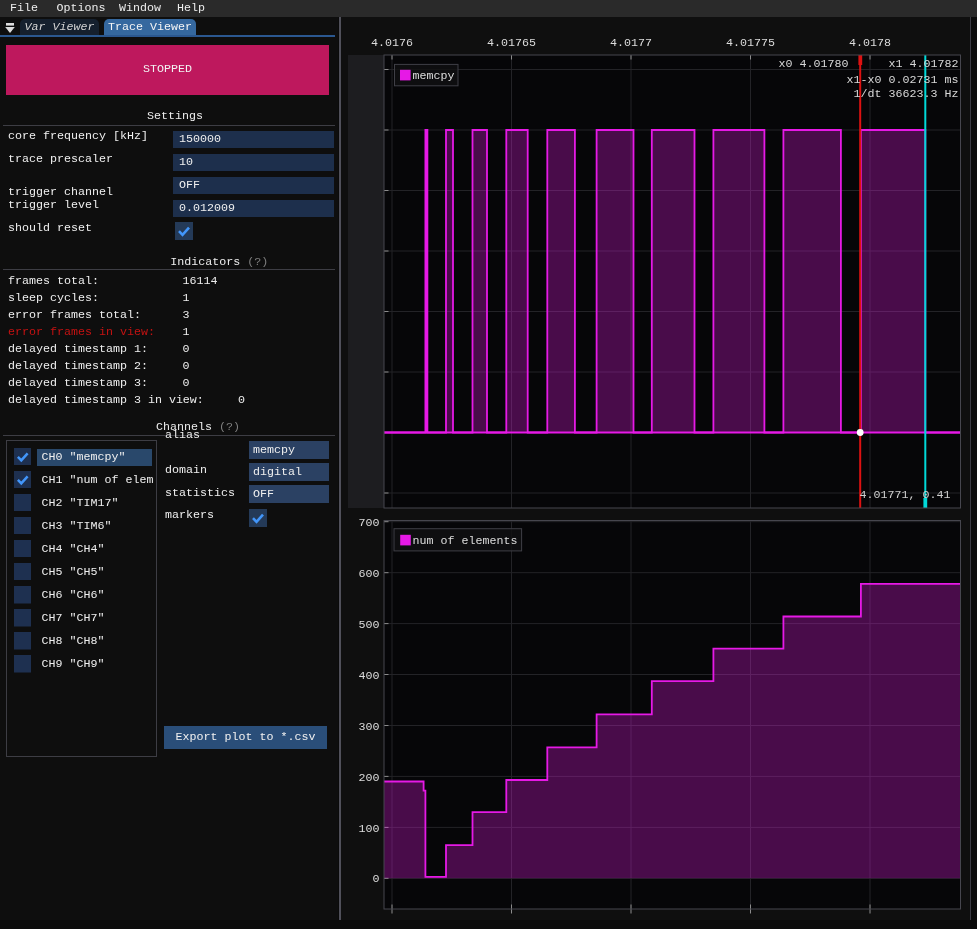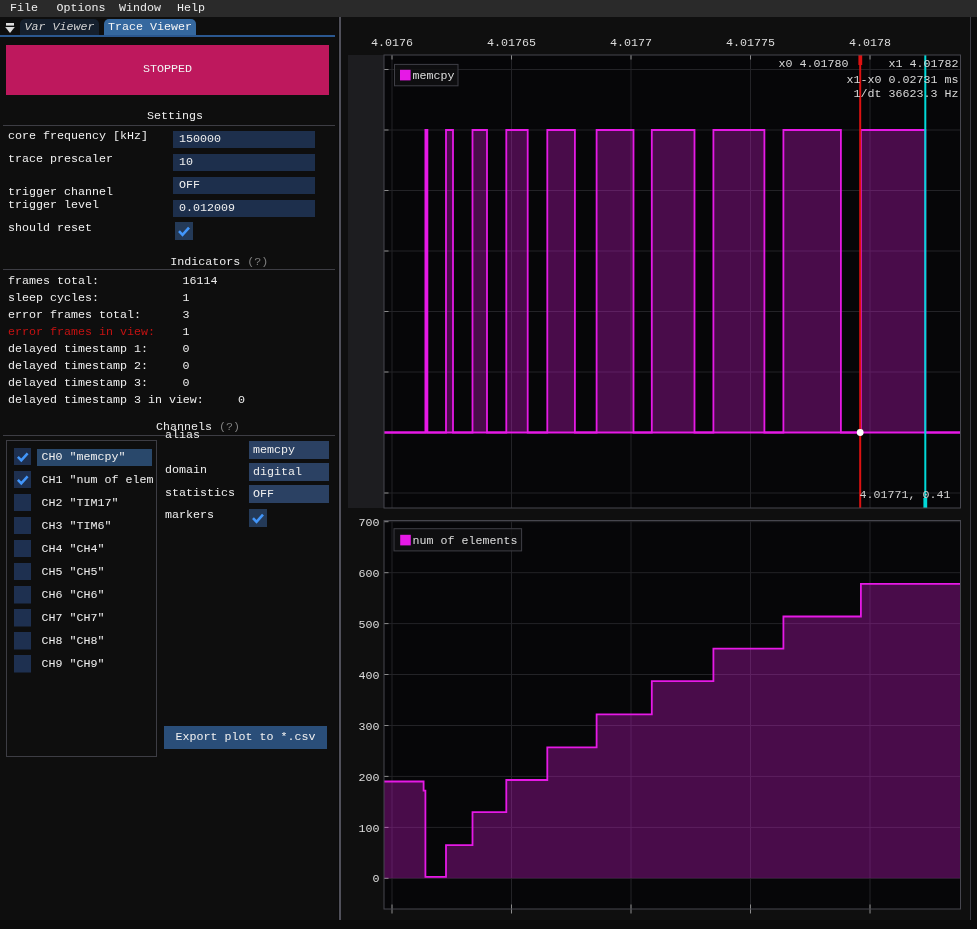--- a/index.html
+++ b/index.html
@@ -8,21 +8,21 @@
   .abs { position:absolute; }
   .menubar { left:0; top:0; width:977px; height:17px; background:#2a2a2a; }
   .menuitem { top:2px; height:13px; line-height:13px; color:#ededed; }
   .lwin { left:0; top:17px; width:338px; height:903px; background:#0e0e0e; overflow:hidden; }
   .sep-v { left:338.5px; top:17px; width:2px; height:903px; background:#50505a; }
   .tab { top:2px; height:16px; border-radius:5px 5px 0 0; line-height:16px; text-align:center; }
   .tabline { left:0; top:18px; width:335px; height:2px; background:#2b5890; }
   .stopbtn { left:6px; top:28px; width:323px; height:49.5px; background:#be185d; text-align:center; line-height:49.5px; color:#f2f2f2; }
   .hdr { color:#ededed; }
   .hsep { height:1px; background:#3d3d44; left:3px; width:332px; }
-  .inbox { left:173px; width:142px; height:17px; background:#1d2f4c; line-height:17px; padding-left:6px; }
+  .inbox { left:173px; width:161px; height:17px; background:#1d2f4c; line-height:17px; padding-left:6px; }
   .label { left:8px; }
   .row { height:17px; line-height:17px; }
   .val { color:#ededed; }
   .gray { color:#7f7f7f; }
   .red { color:#c51212; }
   .chpanel { left:6px; top:423px; width:151px; height:317px; border:1px solid #3d3d44; overflow:hidden; }
   .fbox { left:249px; width:79.5px; height:18px; background:#2b4163; line-height:18px; padding-left:4px; }
   .exportbtn { left:164px; top:709px; width:163px; height:23px; background:#2a4e79; text-align:center; line-height:23px; color:#f0f0f0; }
   .chk { left:6.5px; width:17.5px; height:17.5px; }
   .chtx { left:34.5px; height:14px; line-height:14px; white-space:nowrap; width:112px; overflow:hidden; }

